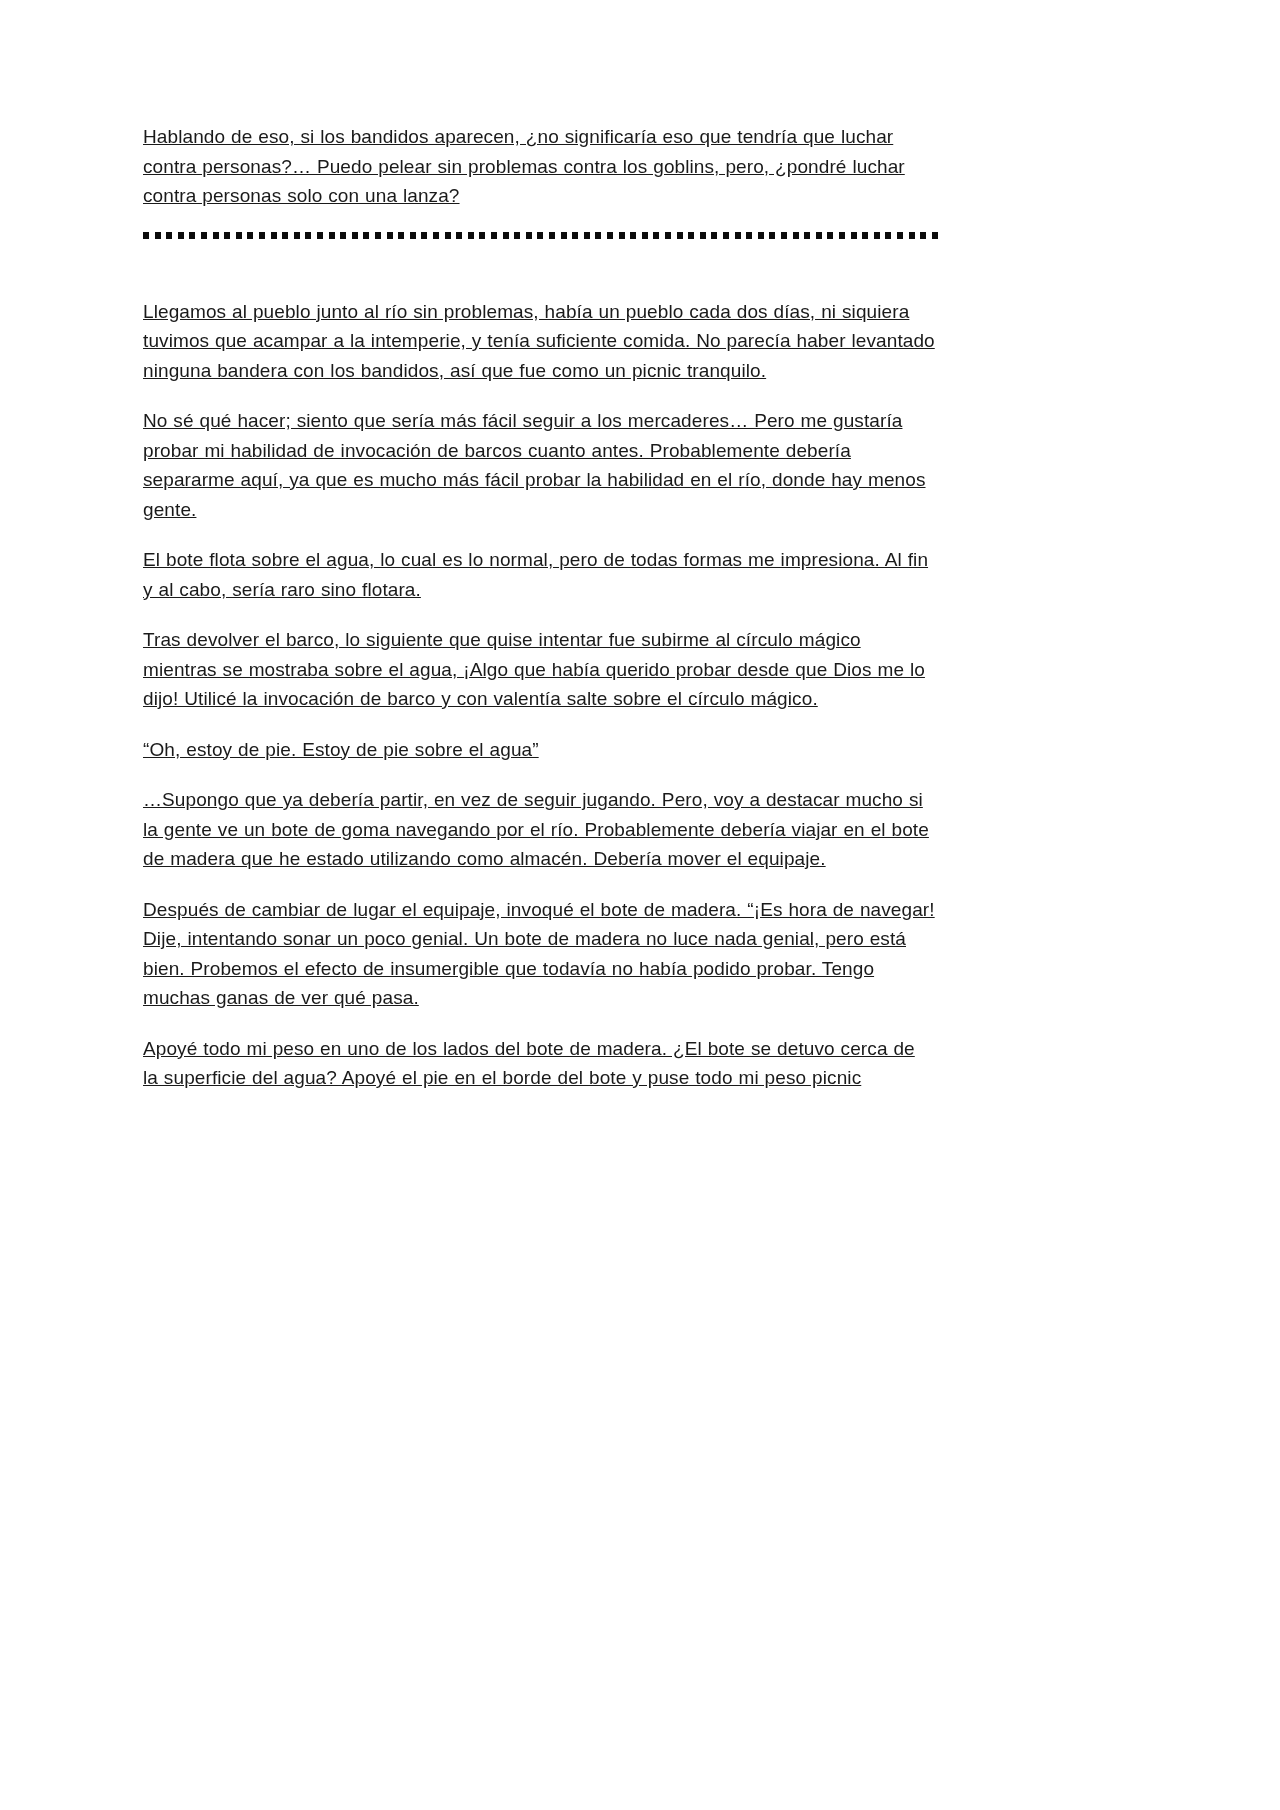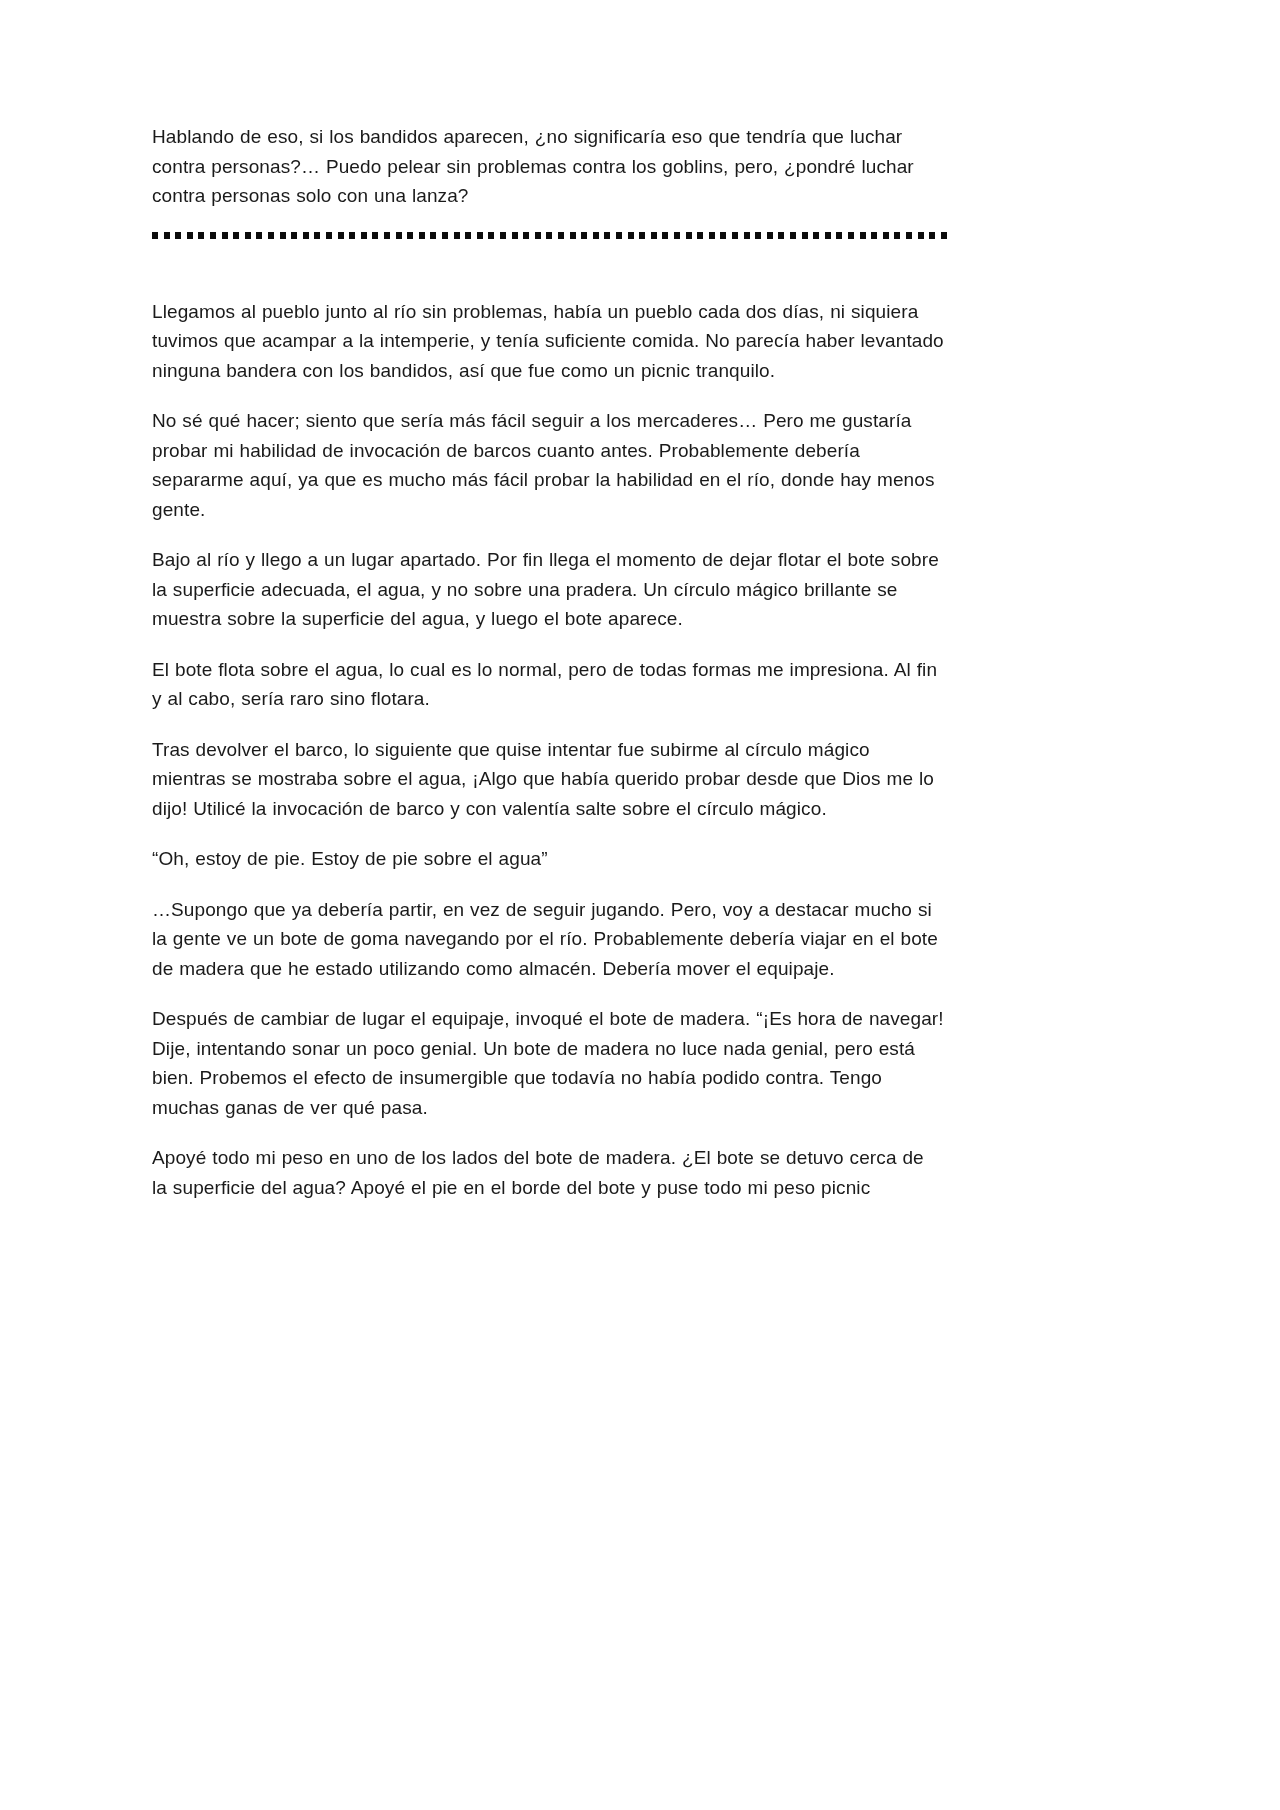--- a/index.html
+++ b/index.html
@@ -10,23 +10,24 @@
   body {
     width: 1280px;
     height: 1810px;
     background: #ffffff;
     position: relative;
     overflow: hidden;
     font-family: "Liberation Sans", "DejaVu Sans", sans-serif;
   }
   .page {
     position: absolute;
-    left: 152px;
+    left: 143px;
     top: 122px;
     width: 792px;
+    text-decoration: underline;
   }
   .page p {
     margin: 0 0 21px 0;
     font-size: 19px;
     line-height: 29.5px;
     letter-spacing: 0.1px;
     text-align: left;
     word-spacing: 0.5px;
   }
   .separator {
@@ -41,20 +42,19 @@
   }
 </style>
 </head>
 <body style="background: rgb(255, 255, 255);">
 
 <div class="page" style="color: rgb(26, 26, 26);">
     <p>Hablando de eso, si los bandidos aparecen, ¿no significaría eso que tendría que luchar contra personas?… Puedo pelear sin problemas contra los goblins, pero, ¿pondré luchar contra personas solo con una lanza?</p>
     <div class="separator" style="background: repeating-linear-gradient(to right, rgb(11, 11, 11) 0px, rgb(11, 11, 11) 6px, transparent 6px, transparent 11.6px);"></div>
     <p>Llegamos al pueblo junto al río sin problemas, había un pueblo cada dos días, ni siquiera tuvimos que acampar a la intemperie, y tenía suficiente comida. No parecía haber levantado ninguna bandera con los bandidos, así que fue como un picnic tranquilo.</p>
     <p>No sé qué hacer; siento que sería más fácil seguir a los mercaderes… Pero me gustaría probar mi habilidad de invocación de barcos cuanto antes. Probablemente debería separarme aquí, ya que es mucho más fácil probar la habilidad en el río, donde hay menos gente.</p>
-    <p>Bajo al río y llego a un lugar apartado. Por fin llega el momento de dejar flotar el bote sobre la superficie adecuada, el agua, y no sobre una pradera. Un círculo mágico brillante se muestra sobre la superficie del agua, y luego el bote aparece.</p>
     <p>El bote flota sobre el agua, lo cual es lo normal, pero de todas formas me impresiona. Al fin y al cabo, sería raro sino flotara.</p>
     <p>Tras devolver el barco, lo siguiente que quise intentar fue subirme al círculo mágico mientras se mostraba sobre el agua, ¡Algo que había querido probar desde que Dios me lo dijo! Utilicé la invocación de barco y con valentía salte sobre el círculo mágico.</p>
     <p>“Oh, estoy de pie. Estoy de pie sobre el agua”</p>
     <p>…Supongo que ya debería partir, en vez de seguir jugando. Pero, voy a destacar mucho si la gente ve un bote de goma navegando por el río. Probablemente debería viajar en el bote de madera que he estado utilizando como almacén. Debería mover el equipaje.</p>
-    <p>Después de cambiar de lugar el equipaje, invoqué el bote de madera. “¡Es hora de navegar! Dije, intentando sonar un poco genial. Un bote de madera no luce nada genial, pero está bien. Probemos el efecto de insumergible que todavía no había podido contra. Tengo muchas ganas de ver qué pasa.</p>
+    <p>Después de cambiar de lugar el equipaje, invoqué el bote de madera. “¡Es hora de navegar! Dije, intentando sonar un poco genial. Un bote de madera no luce nada genial, pero está bien. Probemos el efecto de insumergible que todavía no había podido probar. Tengo muchas ganas de ver qué pasa.</p>
     <p>Apoyé todo mi peso en uno de los lados del bote de madera. ¿El bote se detuvo cerca de la superficie del agua? Apoyé el pie en el borde del bote y puse todo mi peso picnic</p>
   </div>
 
 </body></html>

